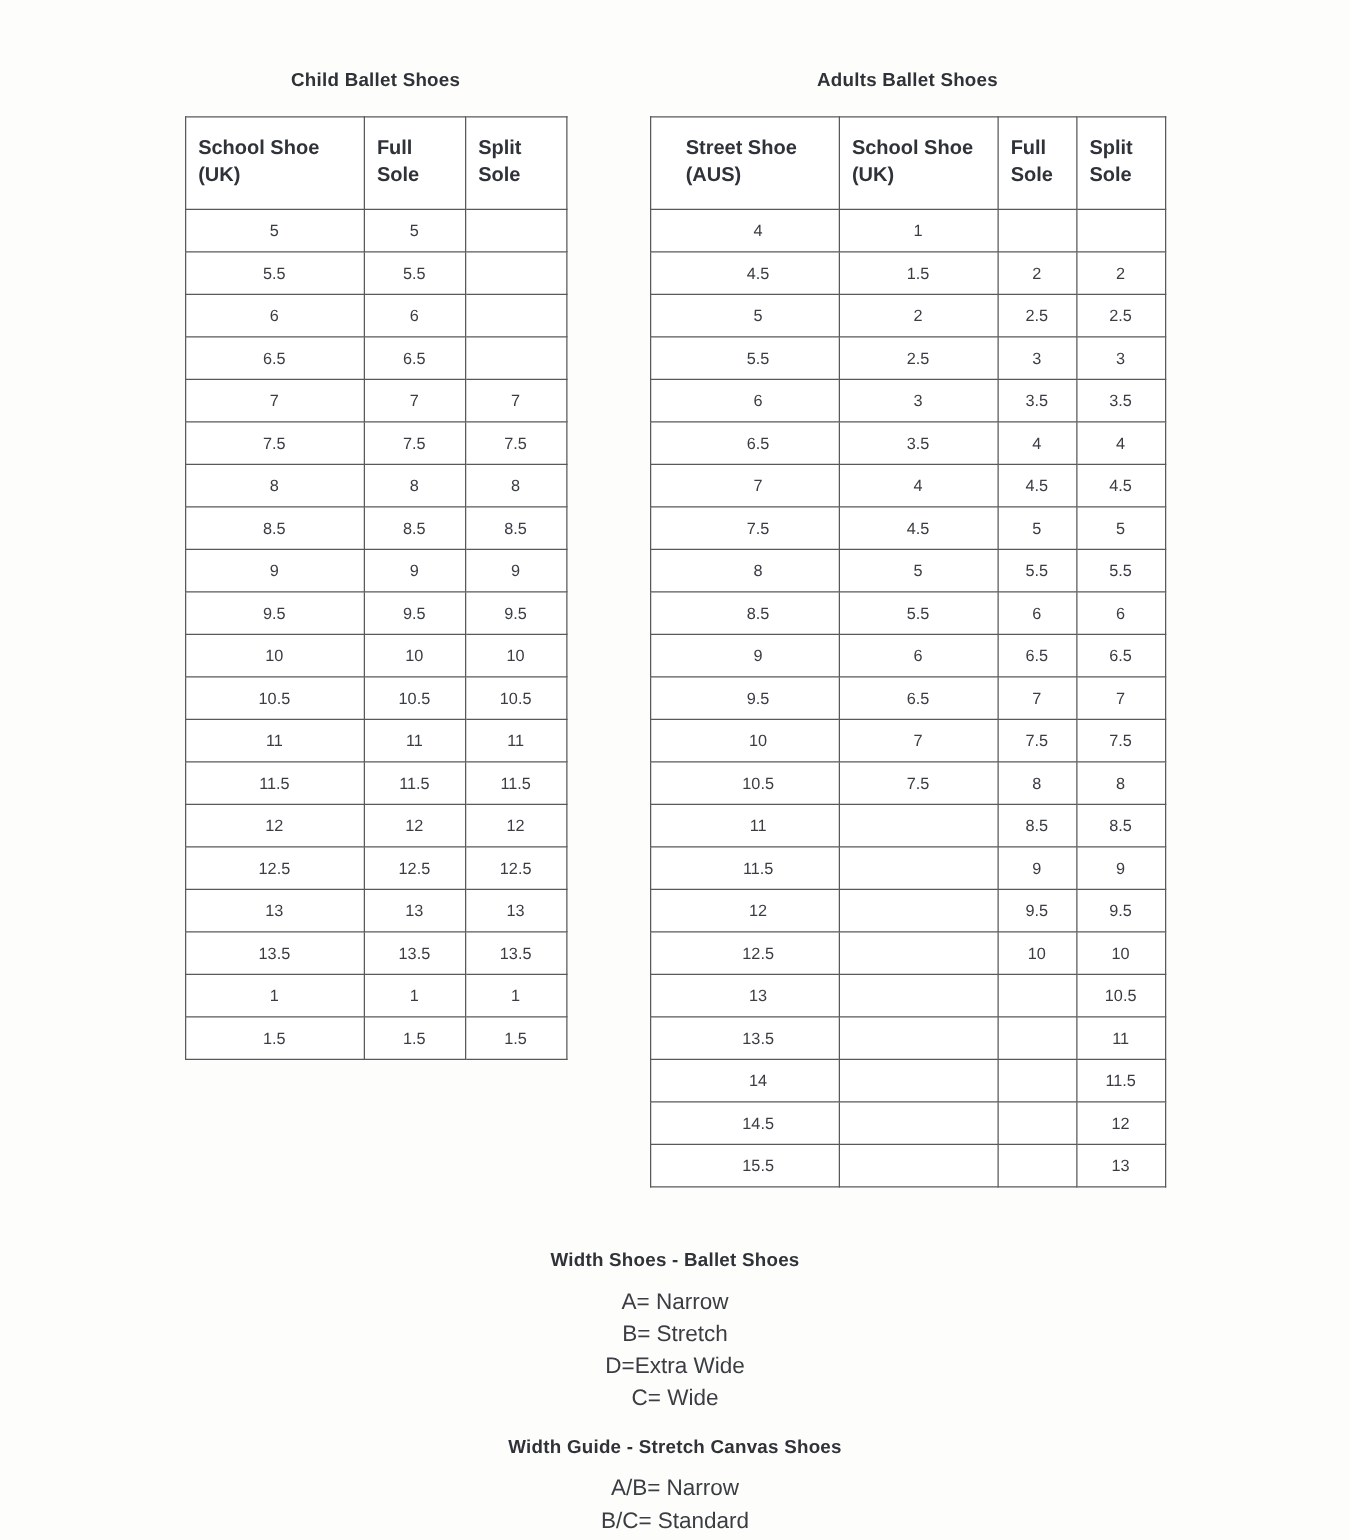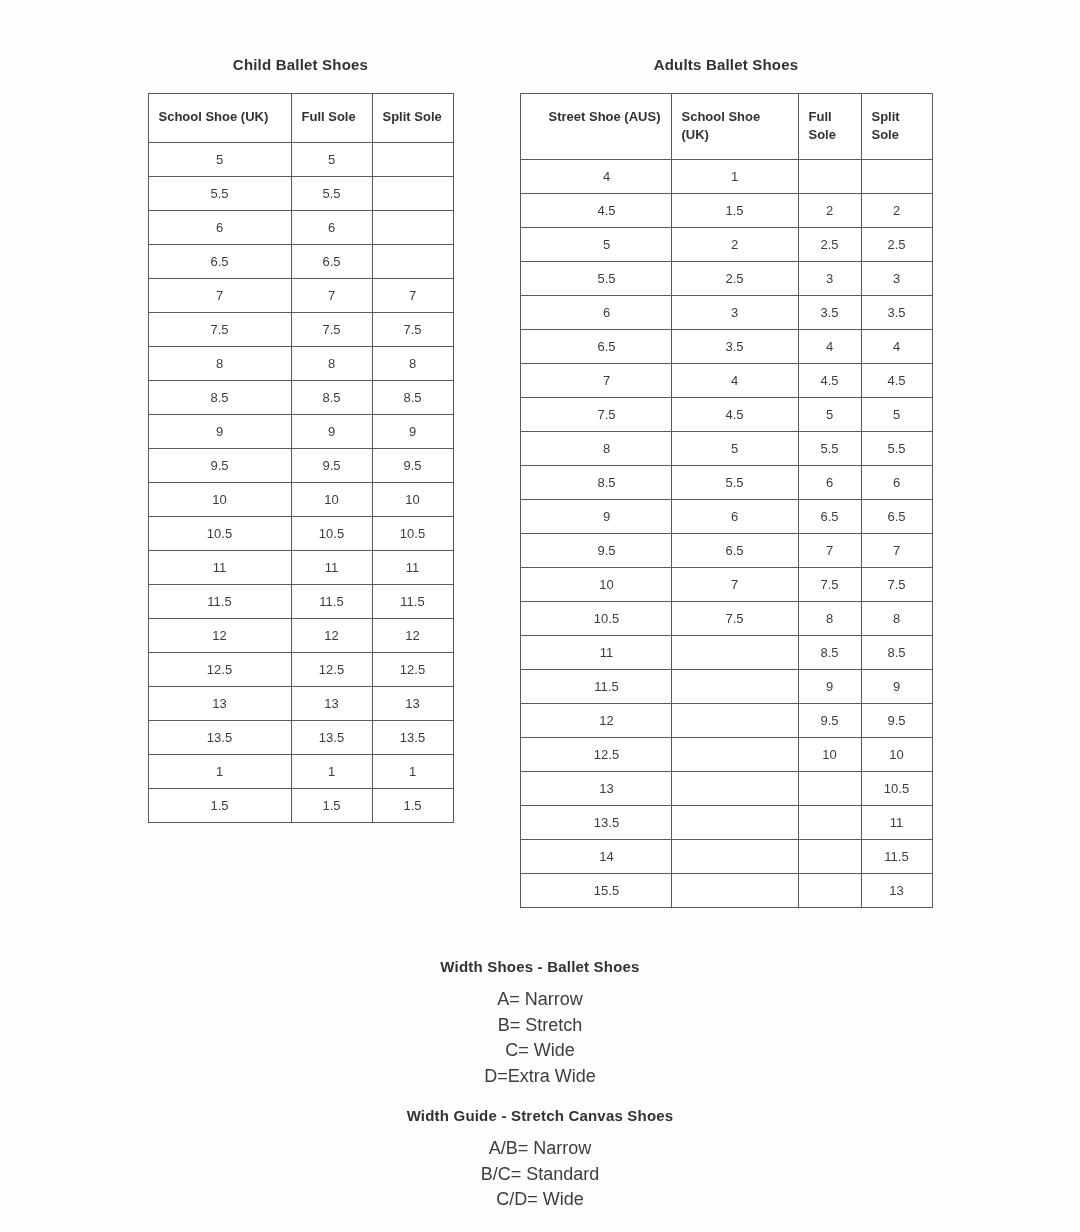--- a/index.html
+++ b/index.html
@@ -47,21 +47,21 @@
   }
   table.size-table th,
   table.size-table td {
     border: 1px solid #58595b;
     font-size: 13px;
     color: #3a3d43;
     font-weight: normal;
   }
   table.size-table th {
     font-weight: bold;
-    font-size: 13px;
+    font-size: 16px;
     text-align: left;
     vertical-align: top;
     padding: 14px 10px 16px 10px;
     color: #2f3238;
     line-height: 1.35;
   }
   table.size-table td {
     text-align: center;
     padding: 9px 6px;
     height: 14px;
@@ -351,38 +351,44 @@
               <td class="c2"></td>
               <td class="c3">11</td>
             </tr>
             <tr>
               <td class="c0">14</td>
               <td class="c1"></td>
               <td class="c2"></td>
               <td class="c3">11.5</td>
             </tr>
             <tr>
+              <td class="c0">14.5</td>
+              <td class="c1"></td>
+              <td class="c2"></td>
+              <td class="c3">12</td>
+            </tr>
+            <tr>
               <td class="c0">15.5</td>
               <td class="c1"></td>
               <td class="c2"></td>
               <td class="c3">13</td>
             </tr>
           </tbody>
       </table>
     </div>
 
   </div>
 
   <div class="guides" id="guides">
       <div class="guide-group">
         <div class="guide-title">Width Shoes - Ballet Shoes</div>
         <div class="guide-line">A= Narrow</div>
         <div class="guide-line">B= Stretch</div>
+        <div class="guide-line">D=Extra Wide</div>
         <div class="guide-line">C= Wide</div>
-        <div class="guide-line">D=Extra Wide</div>
       </div>
       <div class="guide-group">
         <div class="guide-title">Width Guide - Stretch Canvas Shoes</div>
         <div class="guide-line">A/B= Narrow</div>
         <div class="guide-line">B/C= Standard</div>
         <div class="guide-line">C/D= Wide</div>
       </div>
     </div>
 
 </div>

